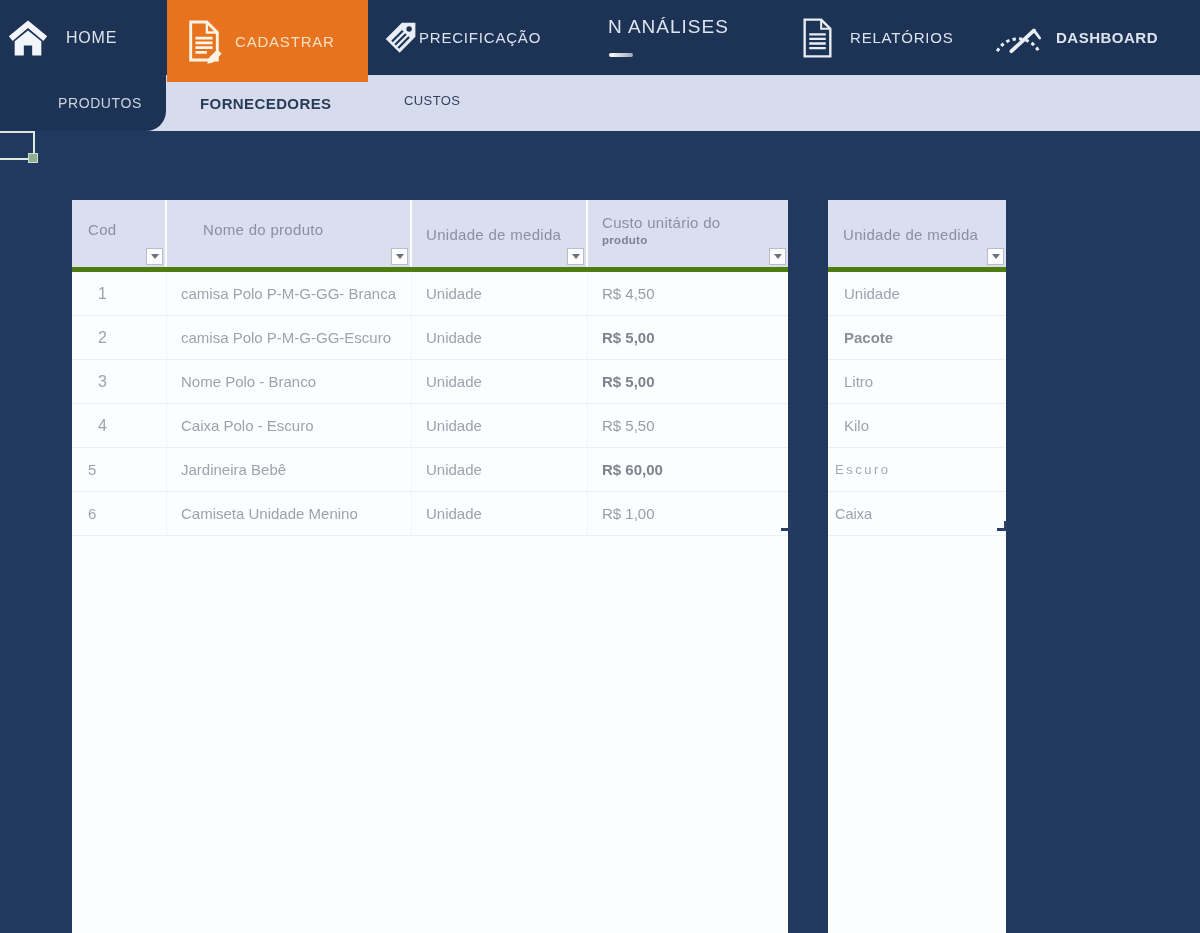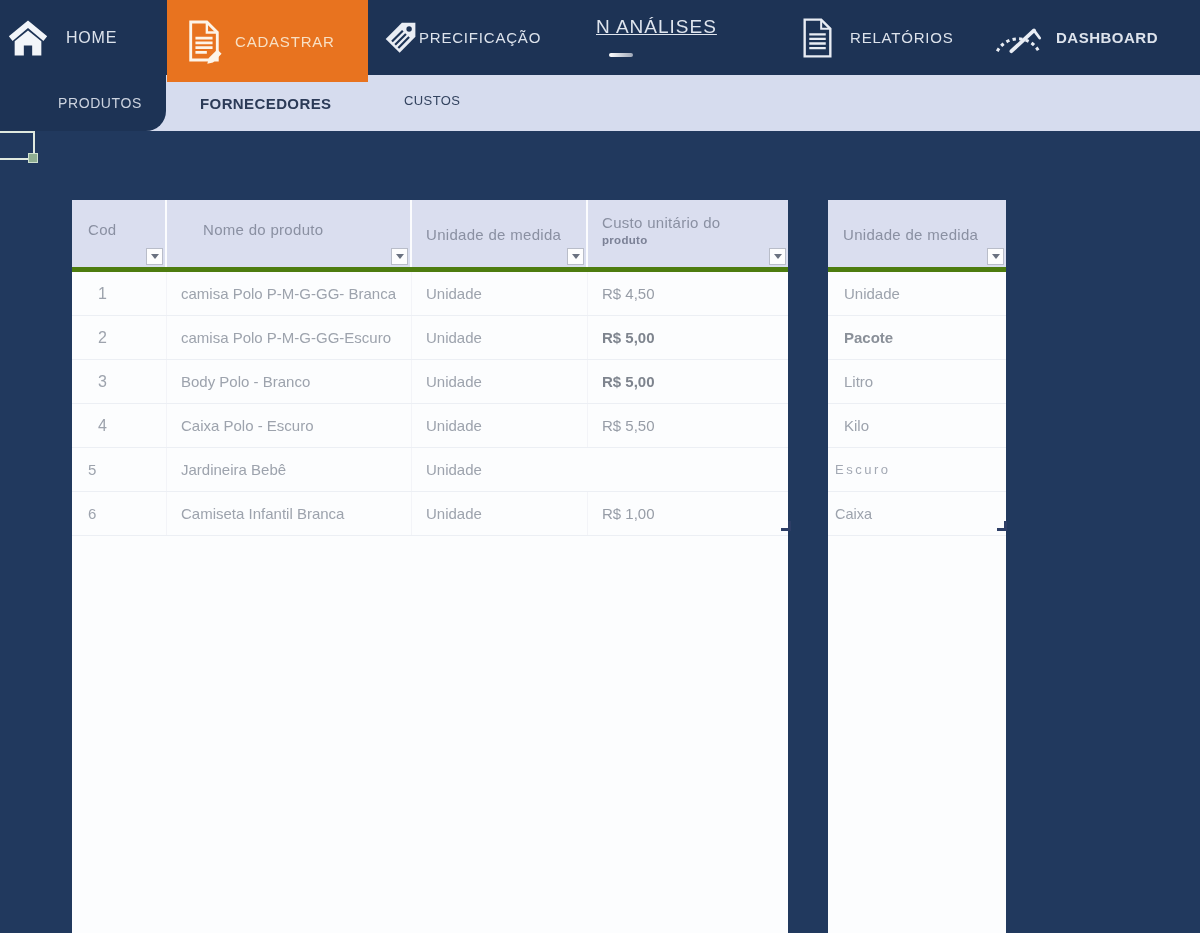--- a/index.html
+++ b/index.html
@@ -16,21 +16,21 @@
   .nav-home{left:0;width:165px;}
   .nav-home .label{font-size:16px;margin-left:18px;}
   .nav-home svg{margin-left:8px;}
   .nav-cadastrar{left:167px;width:201px;height:82px;background:#e8731f;z-index:3;}
   .nav-cadastrar svg{margin-left:18px;}
   .nav-cadastrar .label{color:#f8e0c4;margin-left:12px;}
   .nav-precificacao{left:378px;width:185px;}
   .nav-precificacao svg{margin-left:5px;}
   .nav-precificacao .label{}
   .nav-analises{left:595px;width:150px;display:block;}
-  .nav-analises .label{position:absolute;left:1px;top:16px;font-size:19px;color:#dfe5ee;letter-spacing:1px;text-decoration:underline;}
+  .nav-analises .label{position:absolute;left:13px;top:16px;font-size:19px;color:#dfe5ee;letter-spacing:1px;}
   .nav-analises .underline{position:absolute;left:14px;top:53px;width:24px;height:4px;border-radius:2px;
      background:linear-gradient(to right,#ffffff,#9fa8b8);}
   .nav-relatorios{left:795px;width:165px;}
   .nav-relatorios svg{margin-left:5px;}
   .nav-relatorios .label{margin-left:15px;}
   .nav-dashboard{left:985px;width:190px;}
   .nav-dashboard svg{margin-left:7px;}
   .nav-dashboard .label{margin-left:12px;font-weight:bold;letter-spacing:.5px;}
   
   .tabstrip{position:absolute;left:0;top:75px;width:1200px;height:56px;background:#d6dcee;z-index:1;}
@@ -201,38 +201,39 @@
     <div class="td td-custo">R$ 4,50</div>
   </div>
   <div class="tr">
     <div class="td td-cod">2</div>
     <div class="td td-nome">camisa Polo P-M-G-GG-Escuro</div>
     <div class="td td-unid">Unidade</div>
     <div class="td td-custo bold">R$ 5,00</div>
   </div>
   <div class="tr">
     <div class="td td-cod">3</div>
-    <div class="td td-nome">Body Polo - Branco</div>
+    <div class="td td-nome">Nome Polo - Branco</div>
     <div class="td td-unid">Unidade</div>
     <div class="td td-custo bold">R$ 5,00</div>
   </div>
   <div class="tr">
     <div class="td td-cod">4</div>
     <div class="td td-nome">Caixa Polo - Escuro</div>
     <div class="td td-unid">Unidade</div>
     <div class="td td-custo">R$ 5,50</div>
   </div>
   <div class="tr">
     <div class="td td-cod shift">5</div>
     <div class="td td-nome">Jardineira Bebê</div>
     <div class="td td-unid">Unidade</div>
+    <div class="td td-custo bold">R$ 60,00</div>
   </div>
   <div class="tr">
     <div class="td td-cod shift">6</div>
-    <div class="td td-nome">Camiseta Infantil Branca</div>
+    <div class="td td-nome">Camiseta Unidade Menino</div>
     <div class="td td-unid">Unidade</div>
     <div class="td td-custo">R$ 1,00</div>
   </div>
 
   <div class="resize-handle rh-left"></div>
 </div>
 
 <div class="sheet-table t-right">
   <div class="thead">
     <div class="th th-unit-full">

